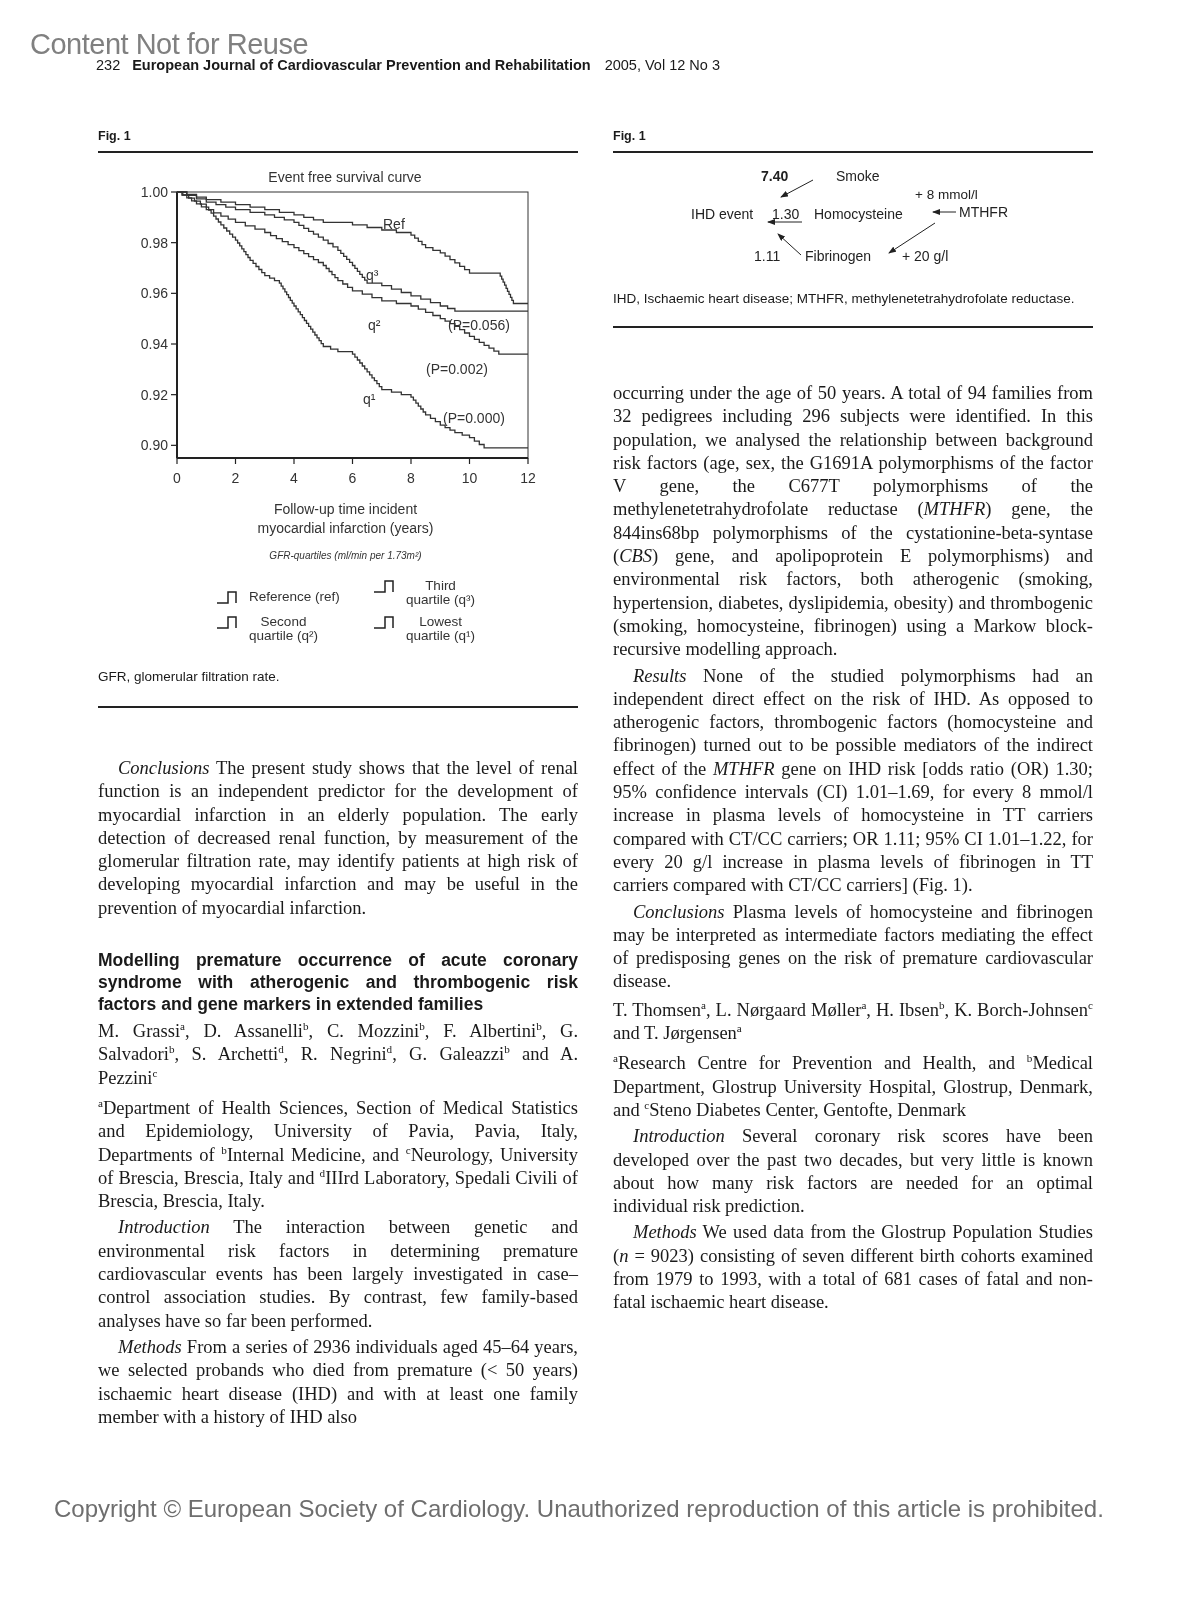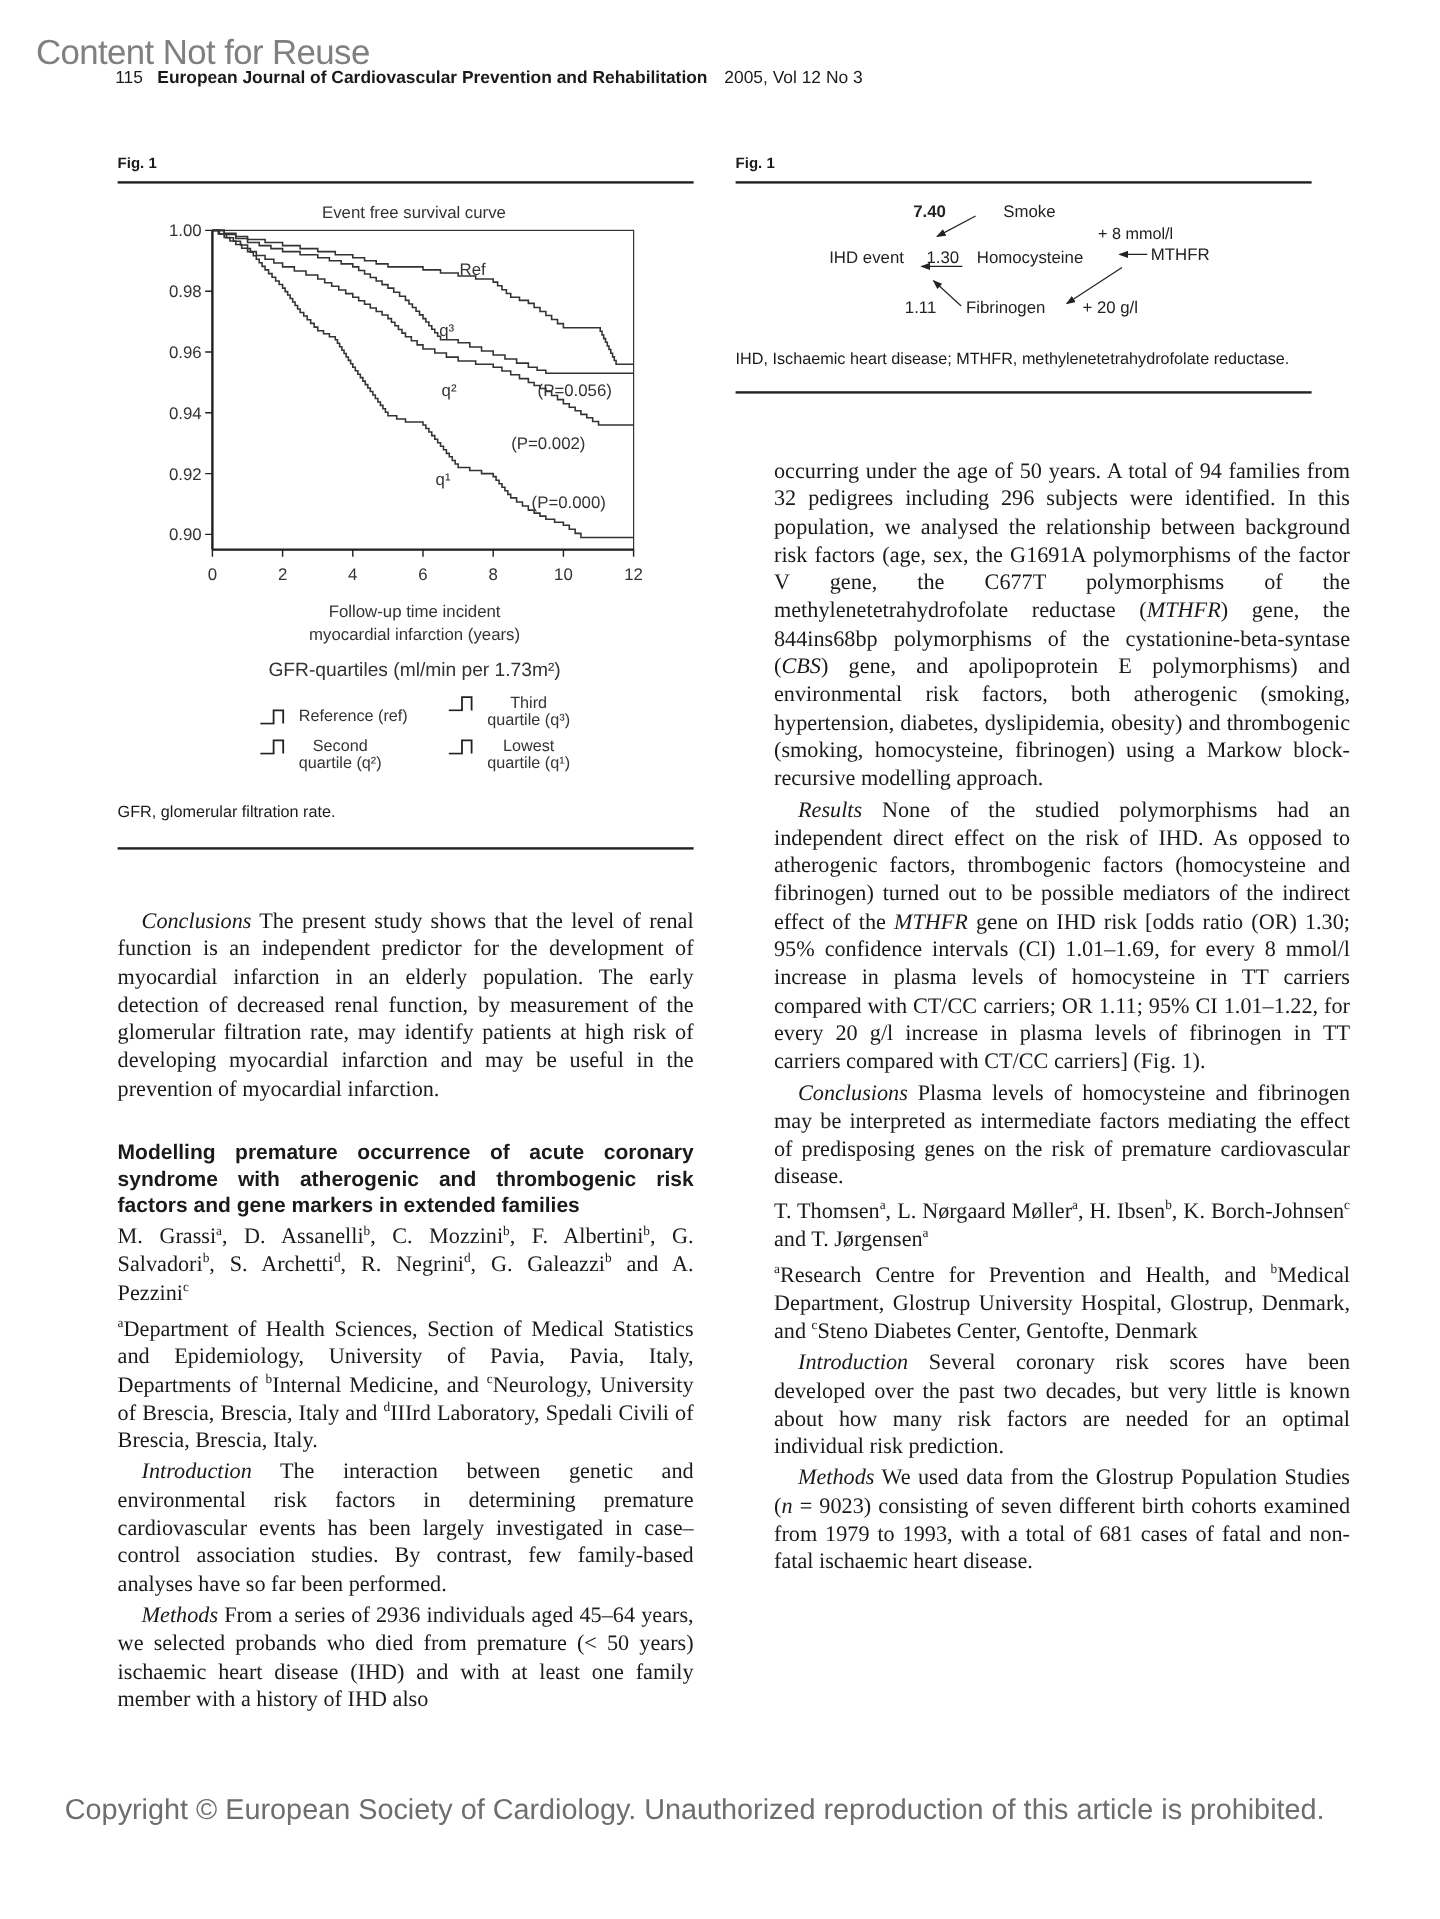--- a/index.html
+++ b/index.html
@@ -34,21 +34,21 @@
   .legend-glyph { width: 30px; height: 14px; margin-right: 3px; }
 
   .diagram { position: absolute; left: 613px; top: 160px; width: 480px; height: 110px; }
   .diagram span { position: absolute; font-family: "Liberation Sans", sans-serif; font-size: 14px; color: #222; white-space: nowrap; }
 </style>
 </head>
 <body>
 
 <div class="watermark">Content Not for Reuse</div>
 <div class="running-head">
-  <span class="pg">115</span><span class="jn">European Journal of Cardiovascular Prevention and Rehabilitation</span><span>2005, Vol 12 No 3</span>
+  <span class="pg">232</span><span class="jn">European Journal of Cardiovascular Prevention and Rehabilitation</span><span>2005, Vol 12 No 3</span>
 </div>
 
 <div class="col col-left" style="top:129px;">
   <div class="fig-label">Fig. 1</div>
   <div class="rule-thick" style="margin-top:8px;"></div>
 </div>
 
 <div class="chart-wrap">
   <svg id="km-chart" width="480" height="345" viewBox="0 0 480 345">
     <text id="chart-title" x="247" y="20" text-anchor="middle" font-size="14" fill="#333">Event free survival curve</text>
@@ -96,21 +96,21 @@
         <text x="265" y="242" font-size="14" fill="#333">q¹</text>
         <text x="350" y="168" font-size="14" fill="#333">(P=0.056)</text>
         <text x="328" y="212" font-size="14" fill="#333">(P=0.002)</text>
         <text x="345" y="261" font-size="14" fill="#333">(P=0.000)</text>
       </g>
   </svg>
   <div style="position:absolute; left:0; top:338px; width:495px; text-align:center; font-family:'Liberation Sans',sans-serif; font-size:14px; line-height:19px; color:#333;">
     <div>Follow-up time incident</div>
     <div>myocardial infarction (years)</div>
   </div>
-  <div style="position:absolute; left:0; top:388px; width:495px; text-align:center; font-family:'Liberation Sans',sans-serif; font-size:16px; color:#333;">GFR-quartiles (ml/min per  1.73m²)</div>
+  <div style="position:absolute; left:0; top:388px; width:495px; text-align:center; font-family:'Liberation Sans',sans-serif; font-size:10px; color:#333;font-style:italic;">GFR-quartiles (ml/min per  1.73m²)</div>
 
   <div class="legend" style="left:0; top:0; width:480px; height:490px;">
     <div class="legend-item" style="left:118px; top:428px;">
       <svg class="legend-glyph" viewBox="0 0 30 14">
           <path d="M1 13 H12 V2 H20 V13" fill="none" stroke="#222" stroke-width="1.5"></path>
         </svg>
       <div>
           <div>Reference (ref)</div>
         </div>
     </div>
@@ -187,21 +187,21 @@
   <span style="left:141px; top:88px;">1.11</span>
   <span style="left:192px; top:88px;">Fibrinogen</span>
   <span style="left:289px; top:88px;">+ 20 g/l</span>
 </div>
 
 <div class="col col-right" style="top:290px;">
   <div class="fig-caption">IHD, Ischaemic heart disease; MTHFR, methylenetetrahydrofolate reductase.</div>
   <div class="rule-thick" style="margin-top:19px;"></div>
 </div>
 
-<div class="col col-right" style="top:382px;margin-left:32px;">
+<div class="col col-right" style="top:382px;">
   <p class="body-text"><span>occurring under the age of 50 years. A total of 94 families from 32 pedigrees including 296 subjects were identified. In this population, we analysed the relationship between background risk factors (age, sex, the G1691A polymorphisms of the factor V gene, the C677T polymorphisms of the methylenetetrahydrofolate reductase (</span><span class="it">MTHFR</span><span>) gene, the 844ins68bp polymorphisms of the cystationine-beta-syntase (</span><span class="it">CBS</span><span>) gene, and apolipoprotein E polymorphisms) and environmental risk factors, both atherogenic (smoking, hypertension, diabetes, dyslipidemia, obesity) and thrombogenic (smoking, homocysteine, fibrinogen) using a Markow block-recursive modelling approach.</span></p>
   <p class="body-text indent" style="margin-top:3px;"><span class="kw">Results</span><span> None of the studied polymorphisms had an independent direct effect on the risk of IHD. As opposed to atherogenic factors, thrombogenic factors (homocysteine and fibrinogen) turned out to be possible mediators of the indirect effect of the </span><span class="it">MTHFR</span><span> gene on IHD risk [odds ratio (OR) 1.30; 95% confidence intervals (CI) 1.01–1.69, for every 8 mmol/l increase in plasma levels of homocysteine in TT carriers compared with CT/CC carriers; OR 1.11; 95% CI 1.01–1.22, for every 20 g/l increase in plasma levels of fibrinogen in TT carriers compared with CT/CC carriers] (Fig. 1).</span></p>
   <p class="body-text indent" style="margin-top:3px;"><span class="kw">Conclusions</span><span> Plasma levels of homocysteine and fibrinogen may be interpreted as intermediate factors mediating the effect of predisposing genes on the risk of premature cardiovascular disease.</span></p>
 
   <p class="authors" style="margin-top:5px;" id="authors3"><span>T. Thomsen</span><sup>a</sup>, <span>L. Nørgaard Møller</span><sup>a</sup>, <span>H. Ibsen</span><sup>b</sup>, <span>K. Borch-Johnsen</span><sup>c</sup> and <span>T. Jørgensen</span><sup>a</sup></p>
   <p class="body-text" style="margin-top:7px;" id="affs3"><sup>a</sup><span>Research Centre for Prevention and Health, and </span><sup>b</sup><span>Medical Department, Glostrup University Hospital, Glostrup, Denmark, and </span><sup>c</sup><span>Steno Diabetes Center, Gentofte, Denmark</span></p>
   <p class="body-text indent" style="margin-top:3px;"><span class="kw">Introduction</span><span> Several coronary risk scores have been developed over the past two decades, but very little is known about how many risk factors are needed for an optimal individual risk prediction.</span></p>
   <p class="body-text indent" style="margin-top:3px;"><span class="kw">Methods</span><span> We used data from the Glostrup Population Studies (</span><span class="it">n</span><span> = 9023) consisting of seven different birth cohorts examined from 1979 to 1993, with a total of 681 cases of fatal and non-fatal ischaemic heart disease.</span></p>
 </div>
 

